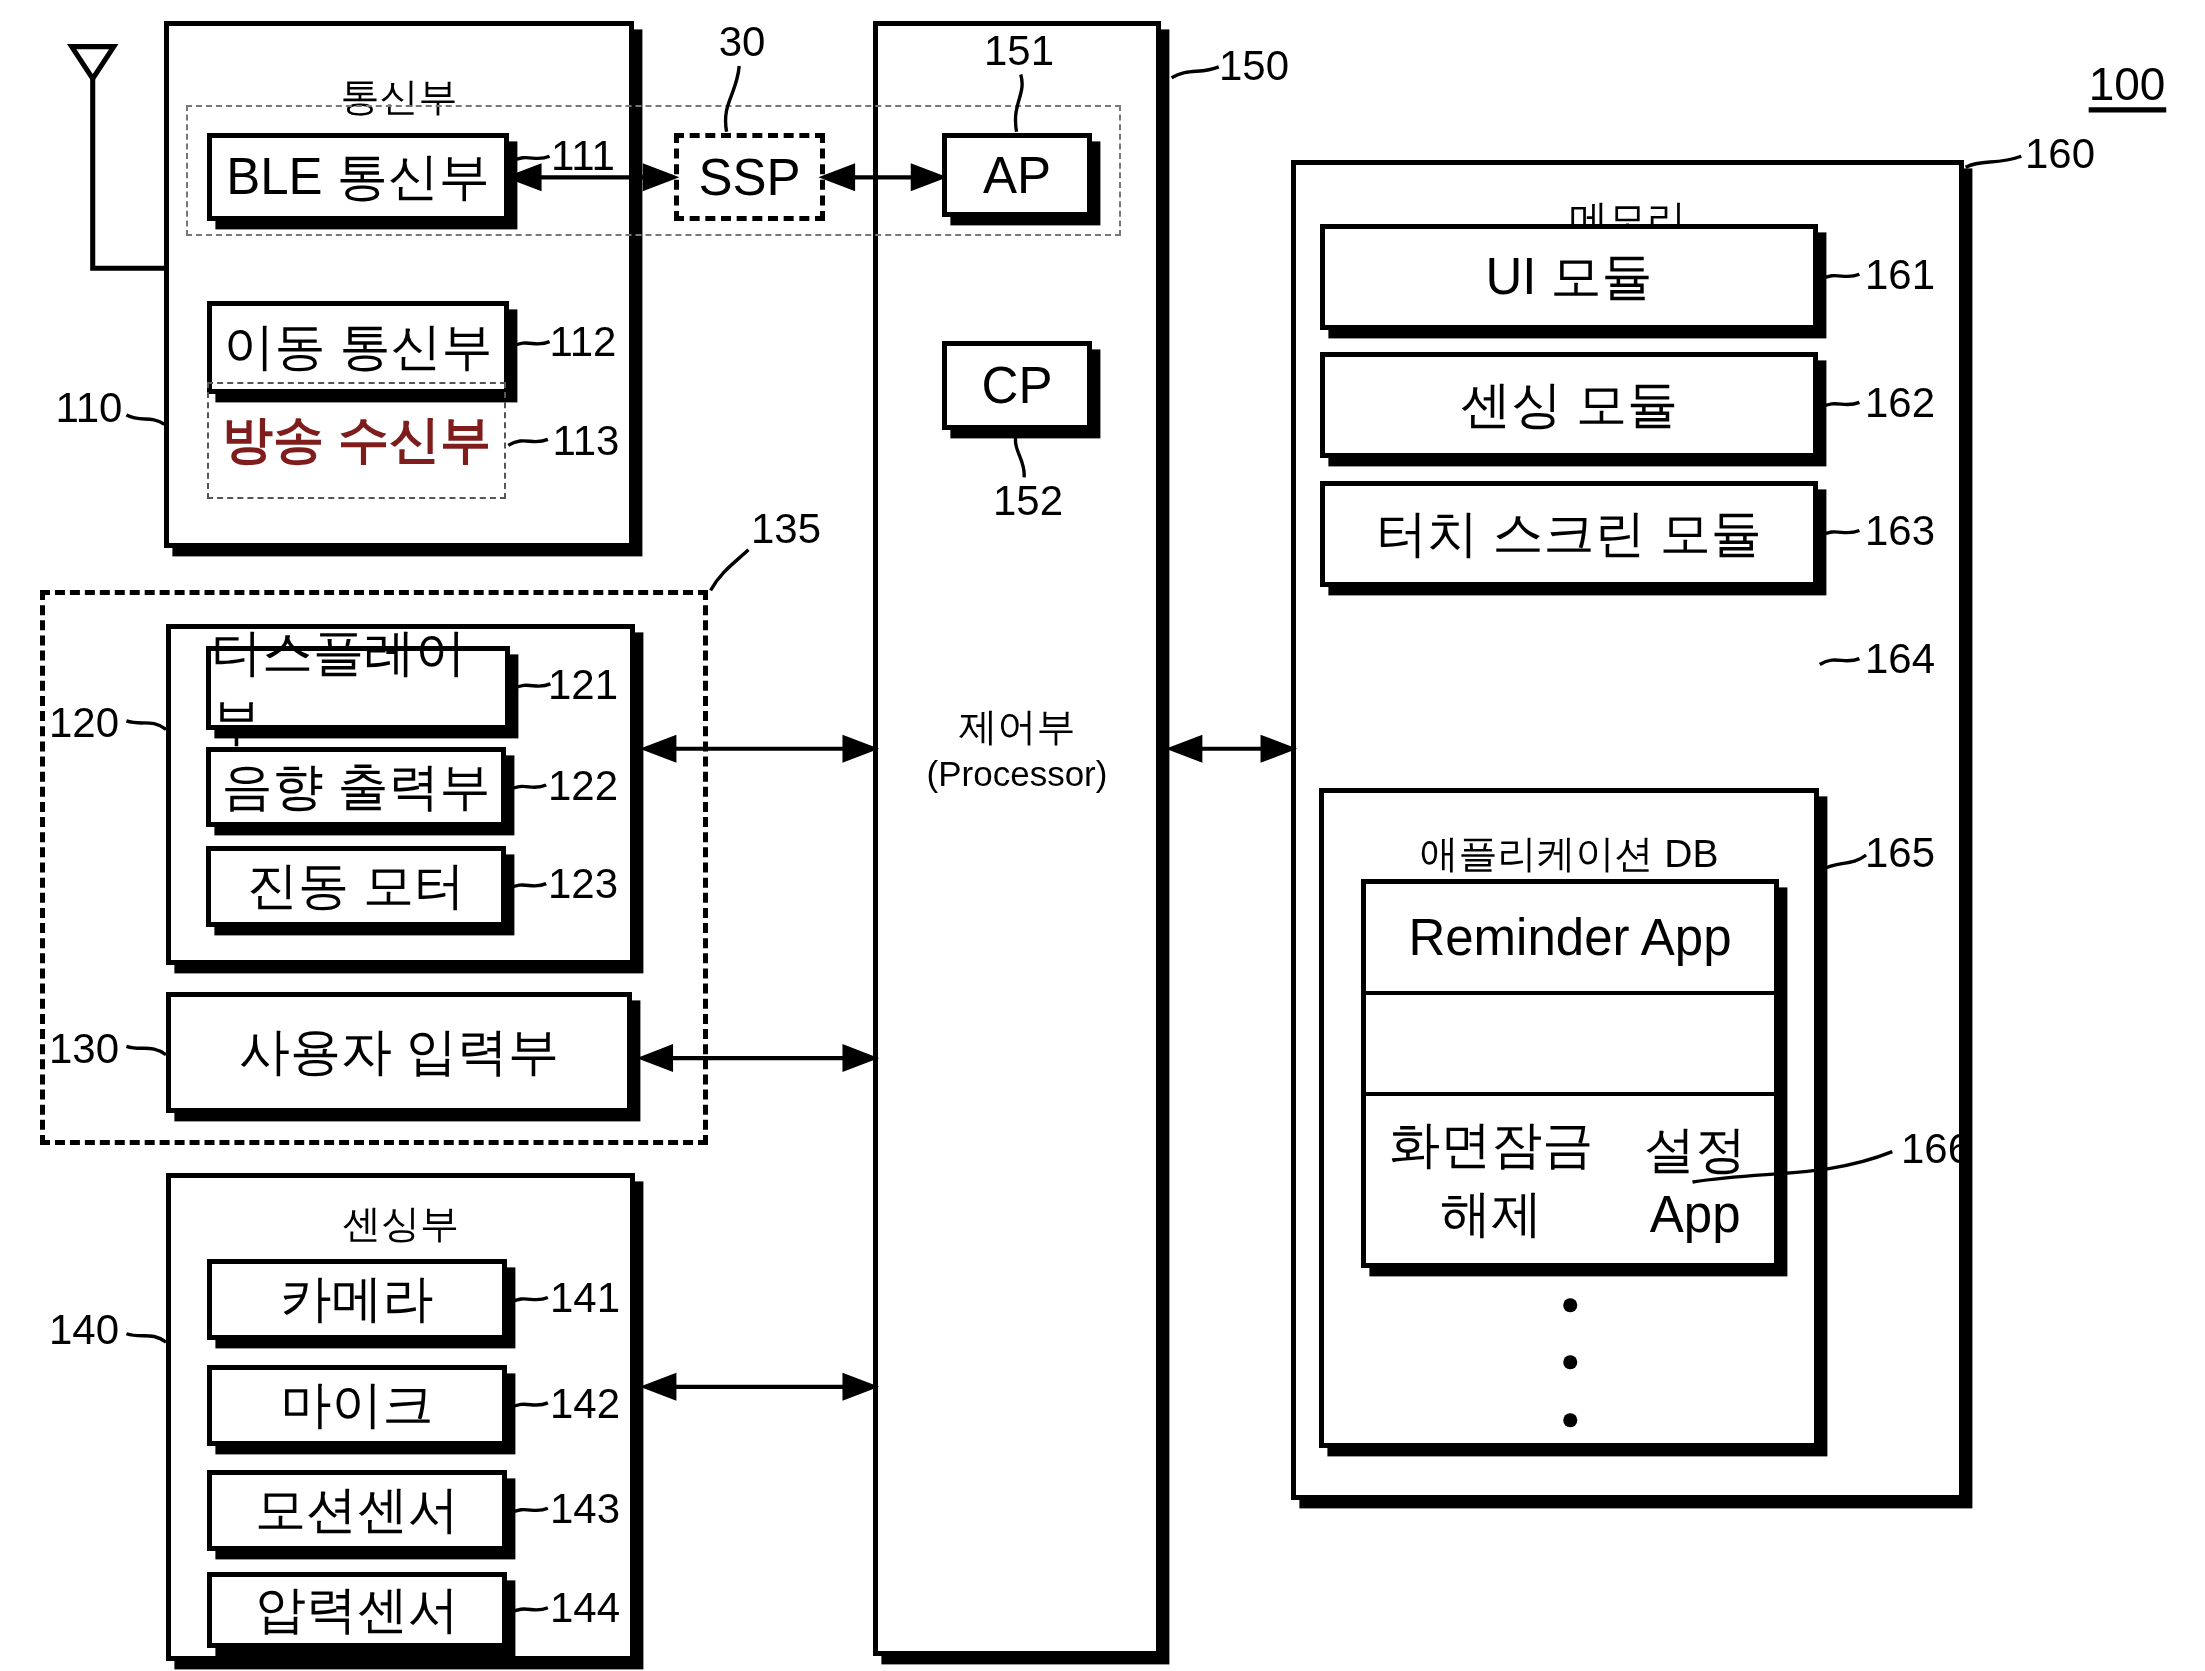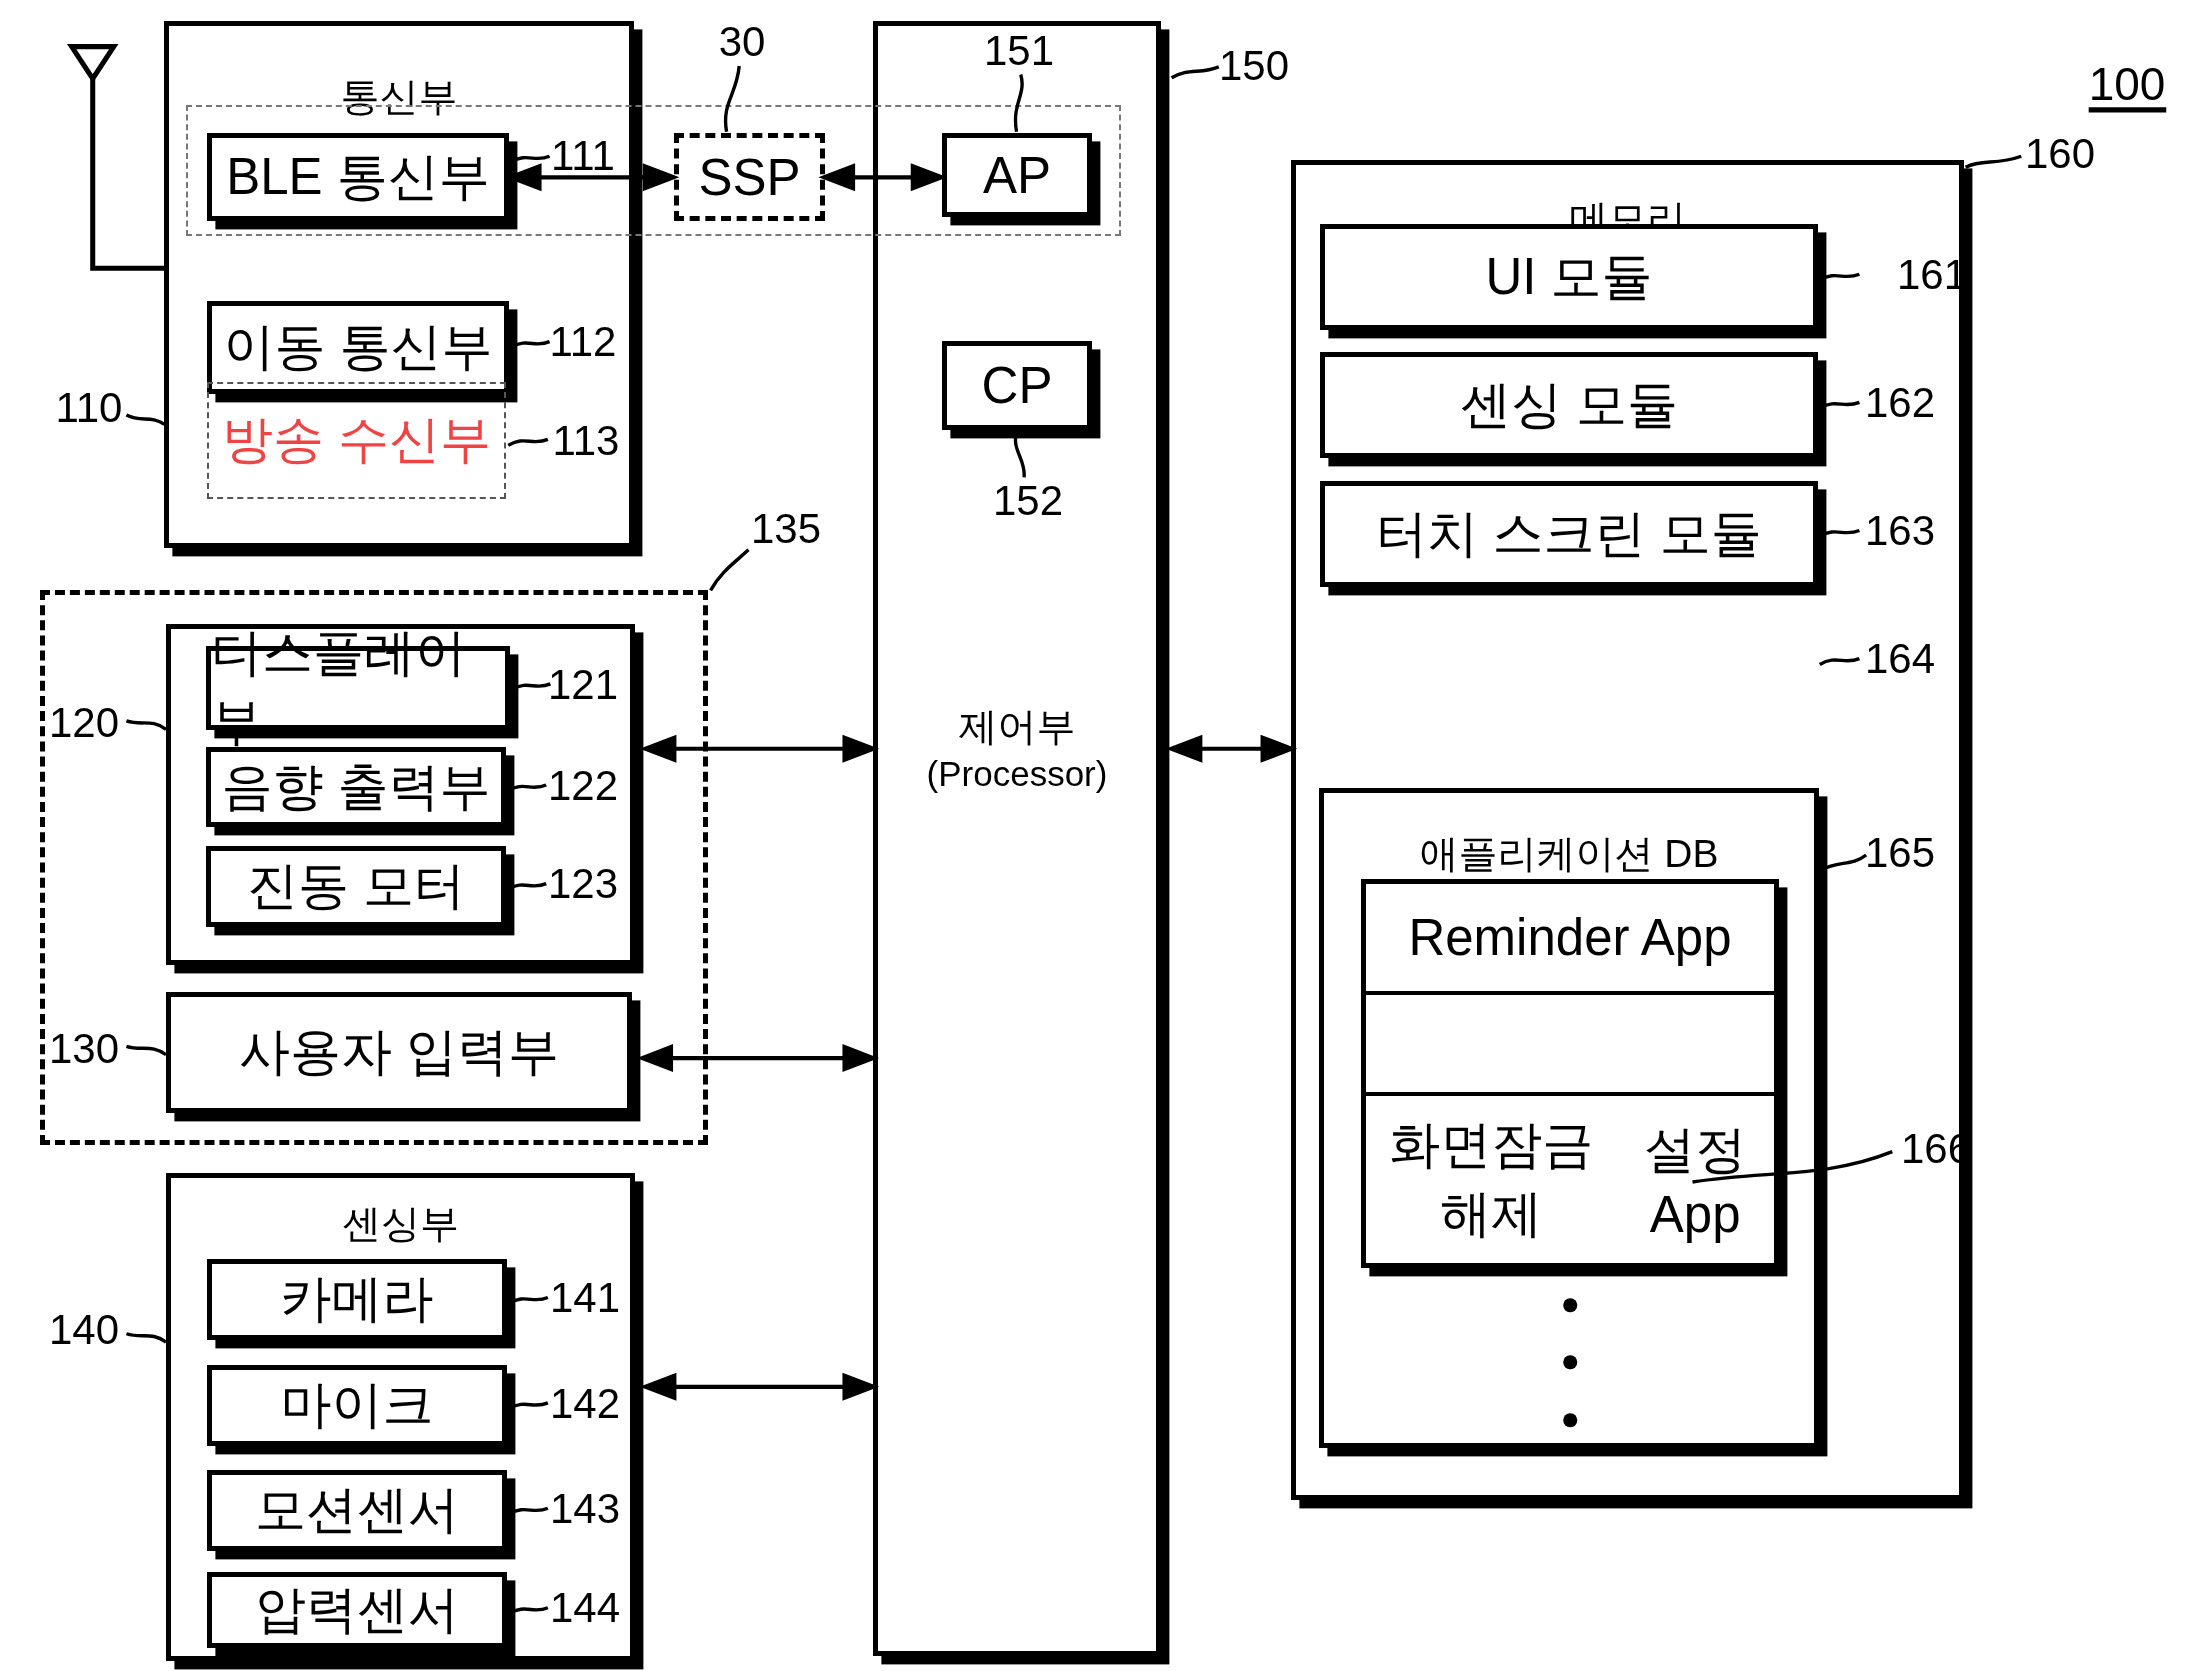--- a/index.html
+++ b/index.html
@@ -60,21 +60,21 @@
 
   <div class="sbox flexc" style="left:207px;top:133px;width:302px;height:88px;">
     <span class="klabel">BLE 통신부</span>
   </div>
 
   <div class="sbox flexc" style="left:207px;top:301px;width:302px;height:93px;">
     <span class="klabel">이동 통신부</span>
   </div>
 
   <div class="dbox dmed flexc" style="left:207px;top:382px;width:299px;height:117px;">
-    <span class="klabel" style="color:#ef4444;">방송 수신부</span>
+    <span class="klabel" style="color:#7f1d1d;font-weight:bold;">방송 수신부</span>
   </div>
 
   <div class="dbox dbold flexc" style="left:674px;top:133px;width:151px;height:88px;background:#fff;">
     <span class="klabel">SSP</span>
   </div>
 
   <div class="sbox flexc" style="left:942px;top:133px;width:150px;height:84px;">
     <span class="klabel">AP</span>
   </div>
 
@@ -149,21 +149,21 @@
   <div class="lbl num" style="left:583px;top:685px;">121</div>
   <div class="lbl num" style="left:583px;top:786px;">122</div>
   <div class="lbl num" style="left:583px;top:884px;">123</div>
   <div class="lbl num" style="left:84px;top:1049px;">130</div>
   <div class="lbl num" style="left:84px;top:1330px;">140</div>
   <div class="lbl num" style="left:585px;top:1298px;">141</div>
   <div class="lbl num" style="left:585px;top:1404px;">142</div>
   <div class="lbl num" style="left:585px;top:1509px;">143</div>
   <div class="lbl num" style="left:585px;top:1608px;">144</div>
   <div class="lbl num" style="left:2060px;top:154px;">160</div>
-  <div class="lbl num" style="left:1900px;top:275px;margin-left:32px;">161</div>
+  <div class="lbl num" style="left:1900px;top:275px;">161</div>
   <div class="lbl num" style="left:1900px;top:403px;">162</div>
   <div class="lbl num" style="left:1900px;top:531px;">163</div>
   <div class="lbl num" style="left:1900px;top:659px;">164</div>
   <div class="lbl num" style="left:1900px;top:853px;">165</div>
   <div class="lbl num" style="left:1936px;top:1149px;">166</div>
 
   <svg class="svglayer" width="2205" height="1672" viewBox="0 0 2616 1983">
 
     <g stroke="#000" stroke-width="6" fill="none">
       <polygon points="85,55 135,55 110,93" fill="#fff"></polygon>

